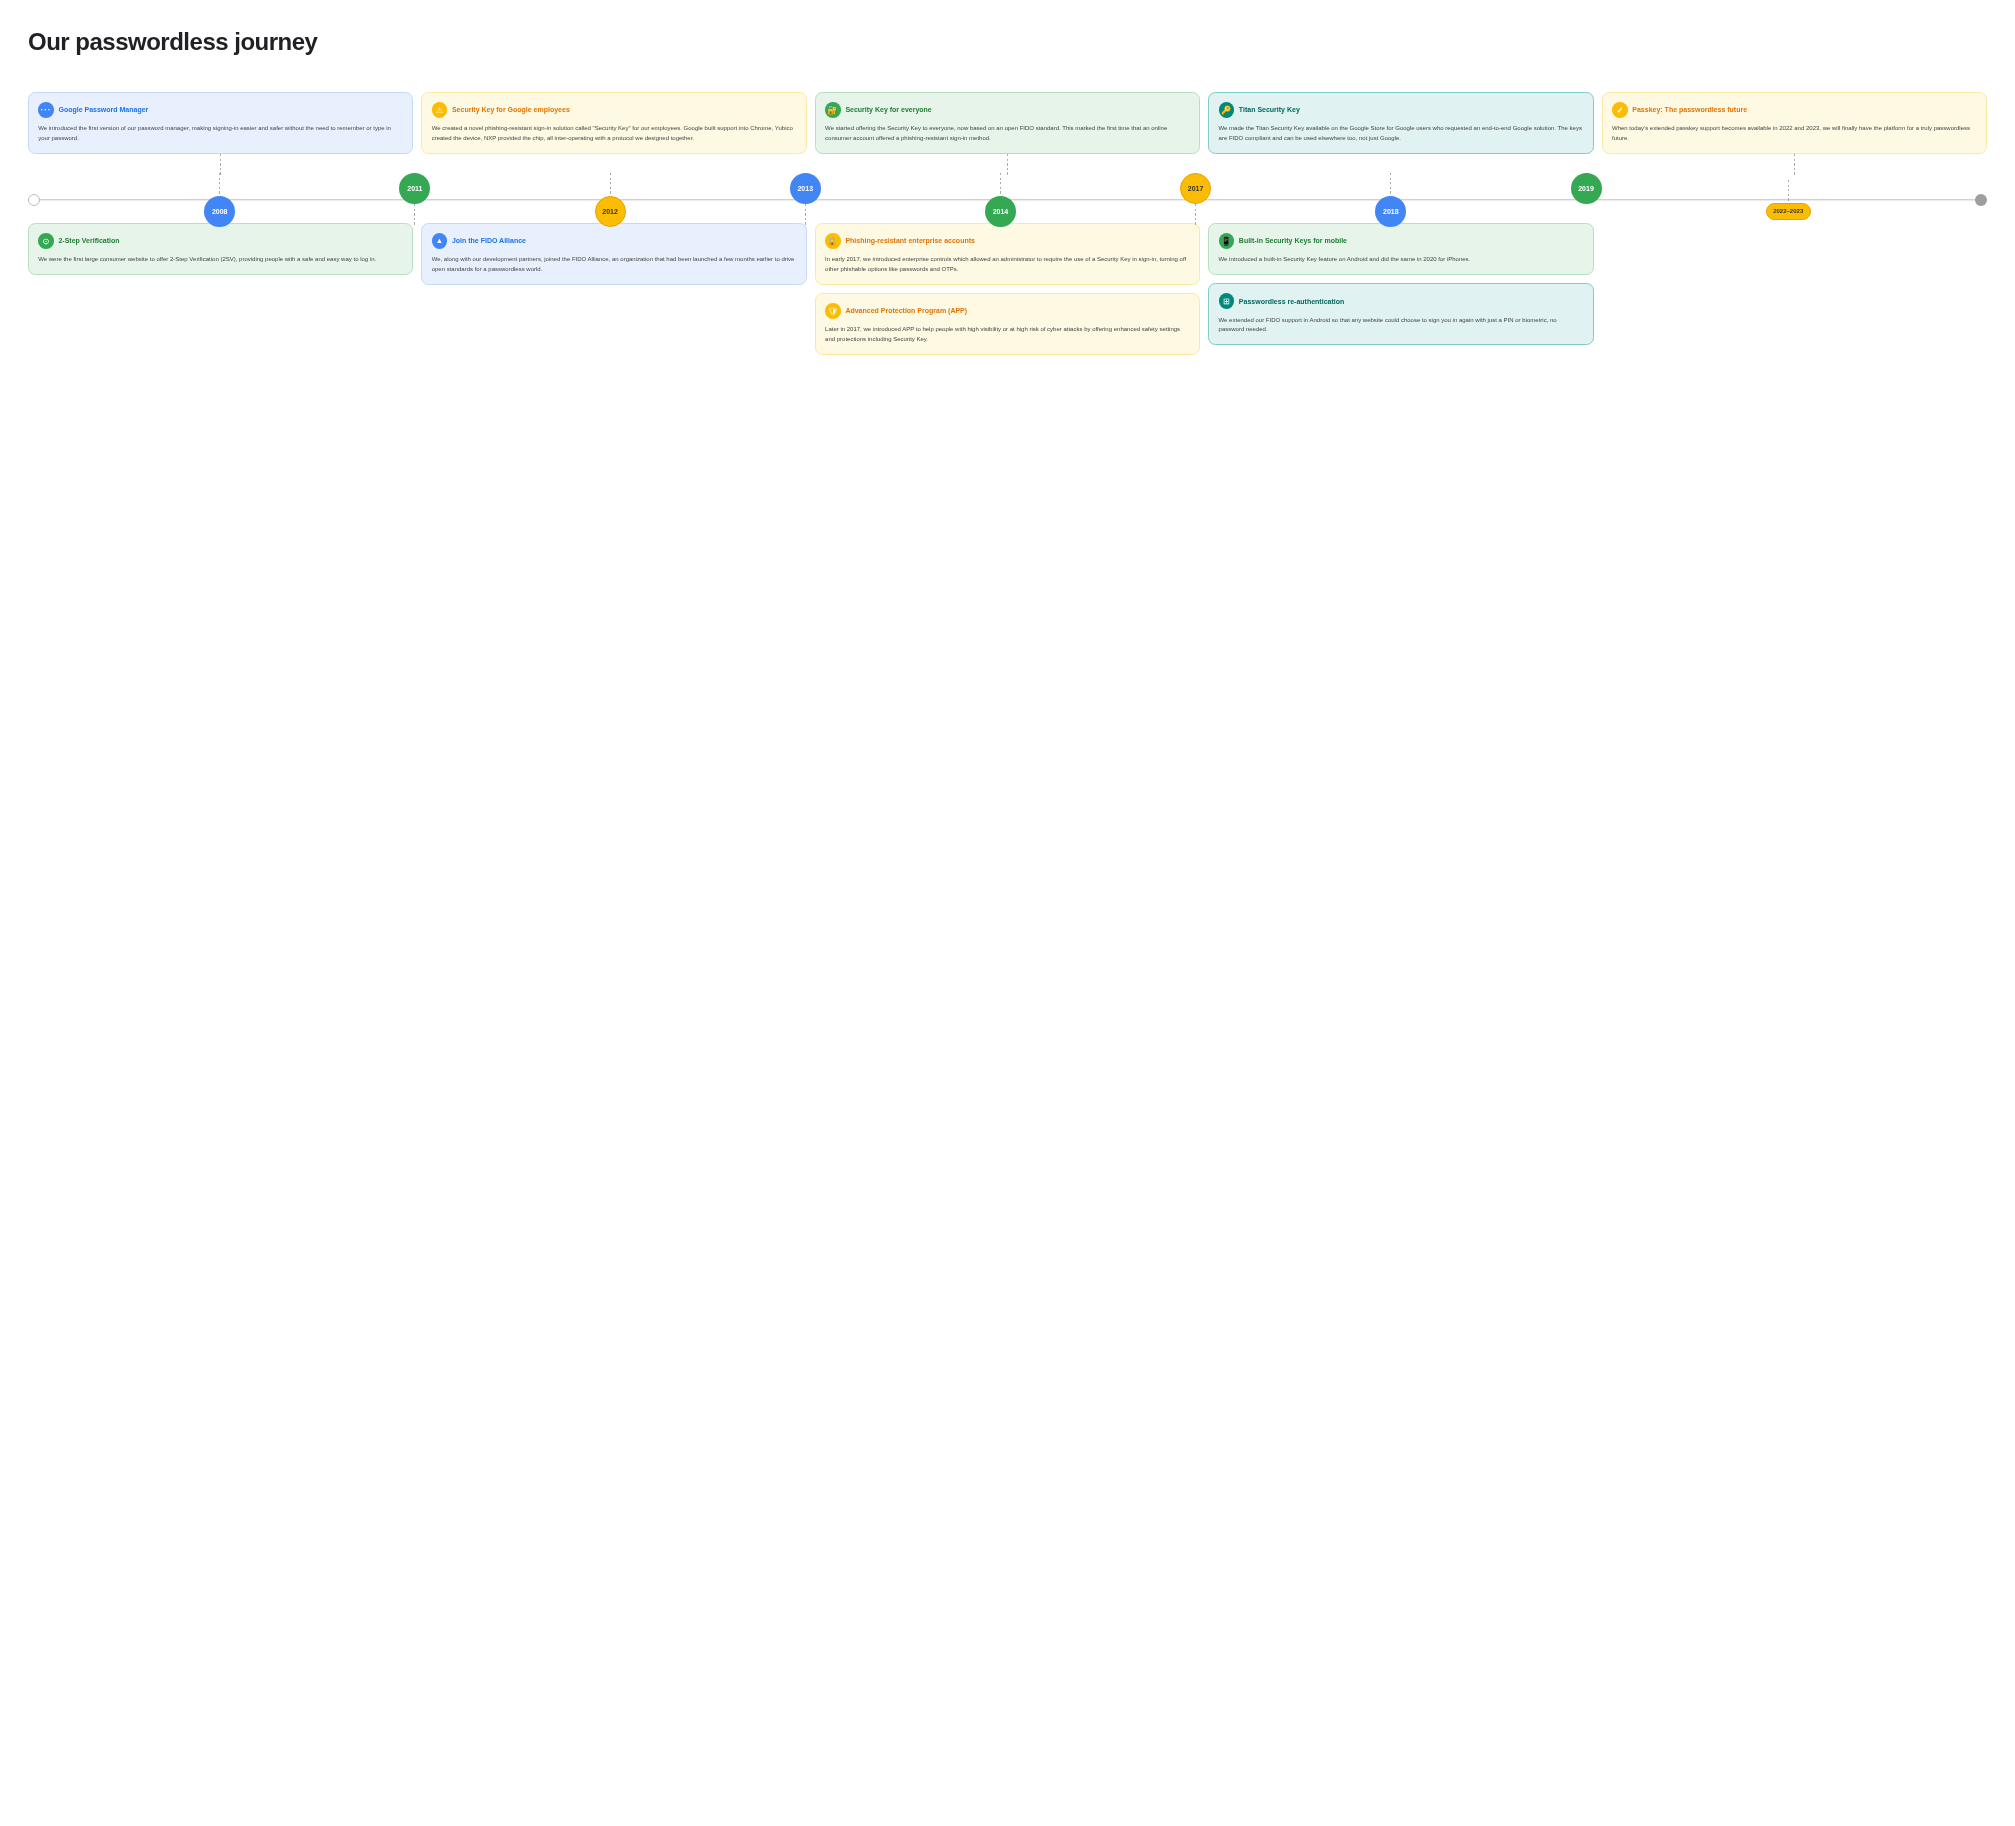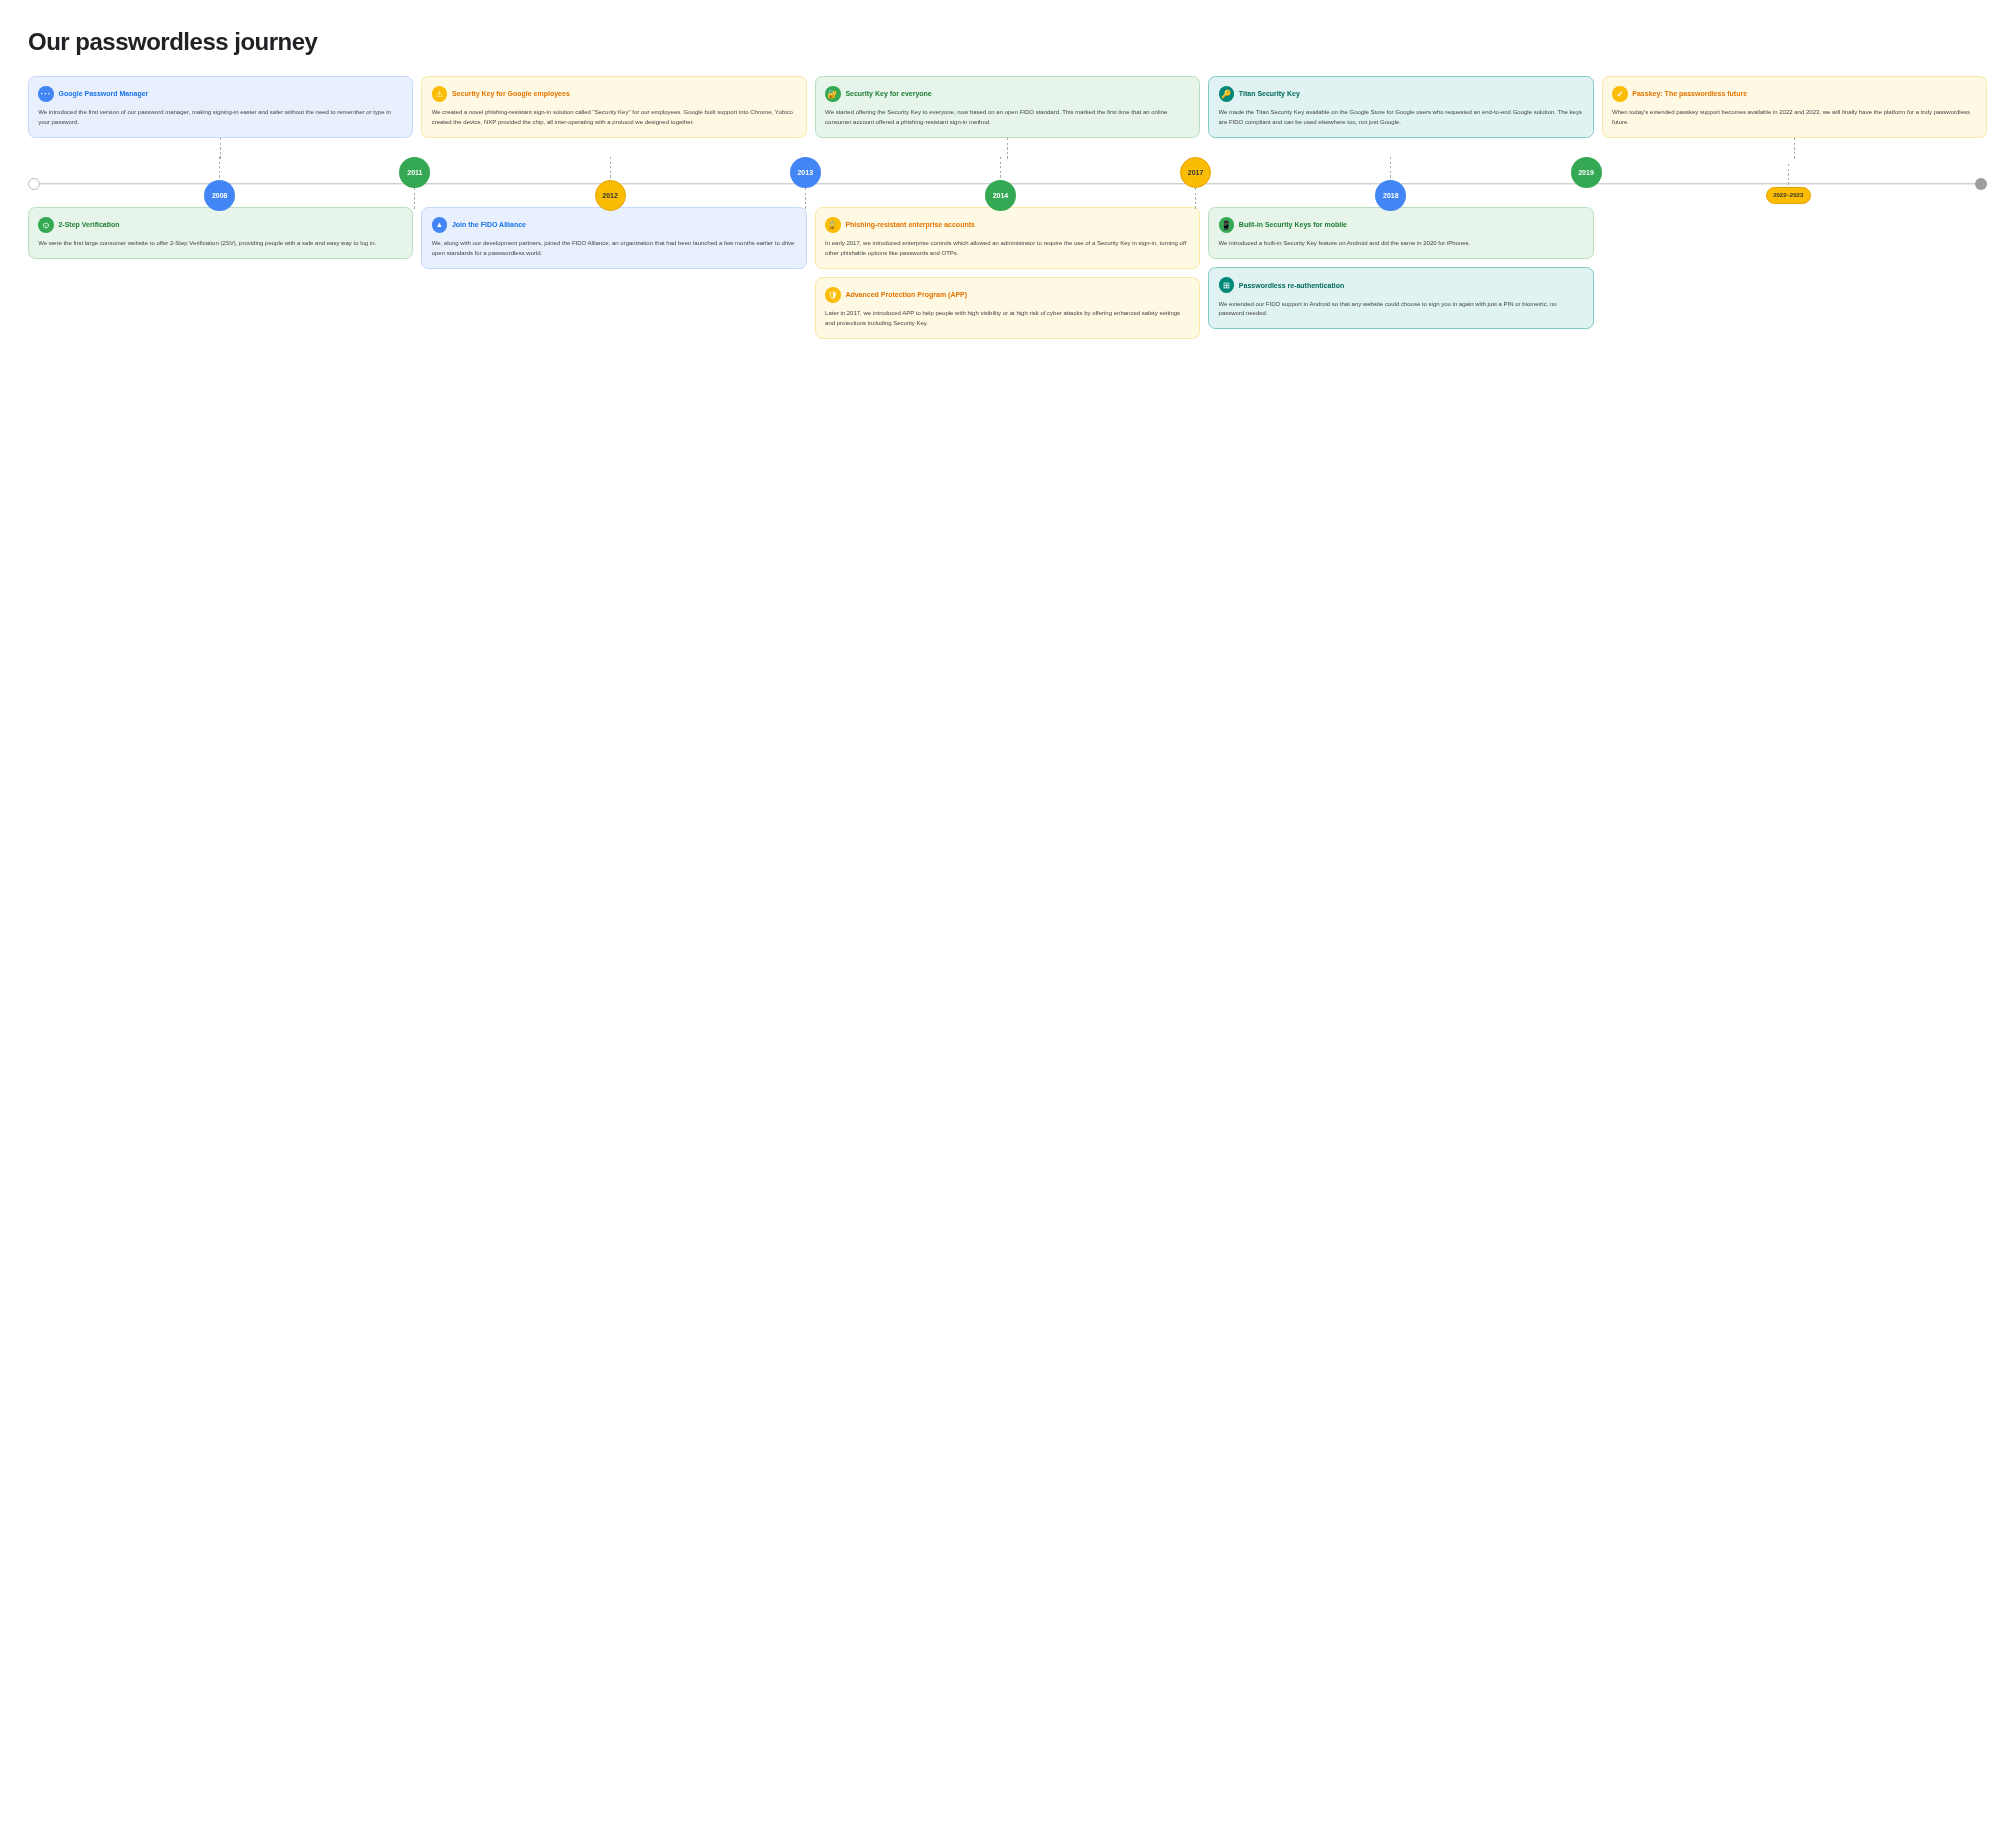--- a/index.html
+++ b/index.html
@@ -6,21 +6,21 @@
     body {
       font-family: 'Google Sans', Arial, sans-serif;
       background: #fff;
       color: #333;
       padding: 28px 28px 37px 28px;
     }
     h1 {
       font-size: 24px;
       font-weight: 700;
       color: #202124;
-      margin-bottom: 20px;
+      margin-bottom: 36px;
       letter-spacing: -0.5px;
     }
     .card {
       background: #fff;
       border-radius: 7.4px;
       padding: 10px 10px 13px 10px;
       border: 0.7px solid #e8eaed;
       flex: 1;
       position: relative;
     }

